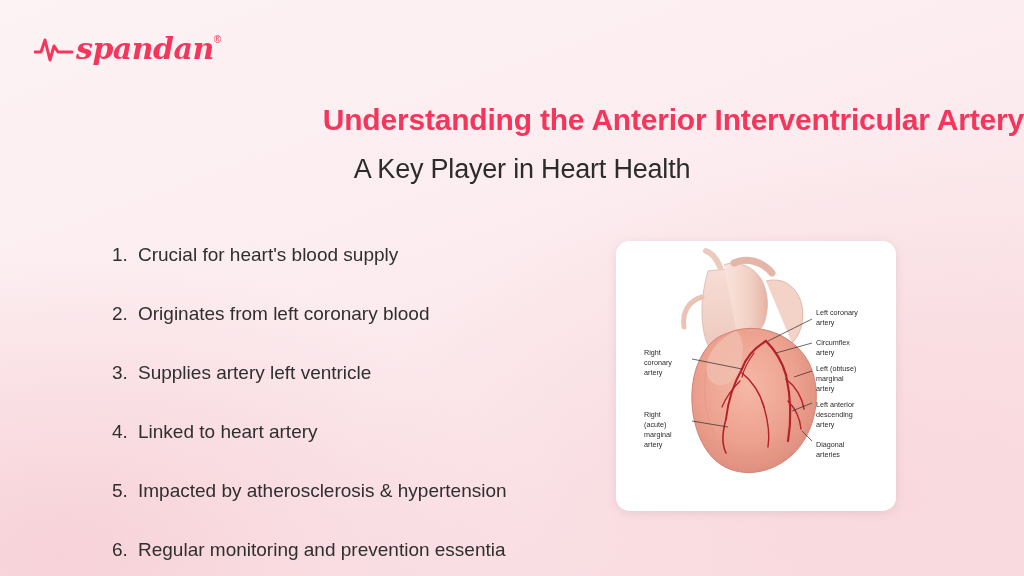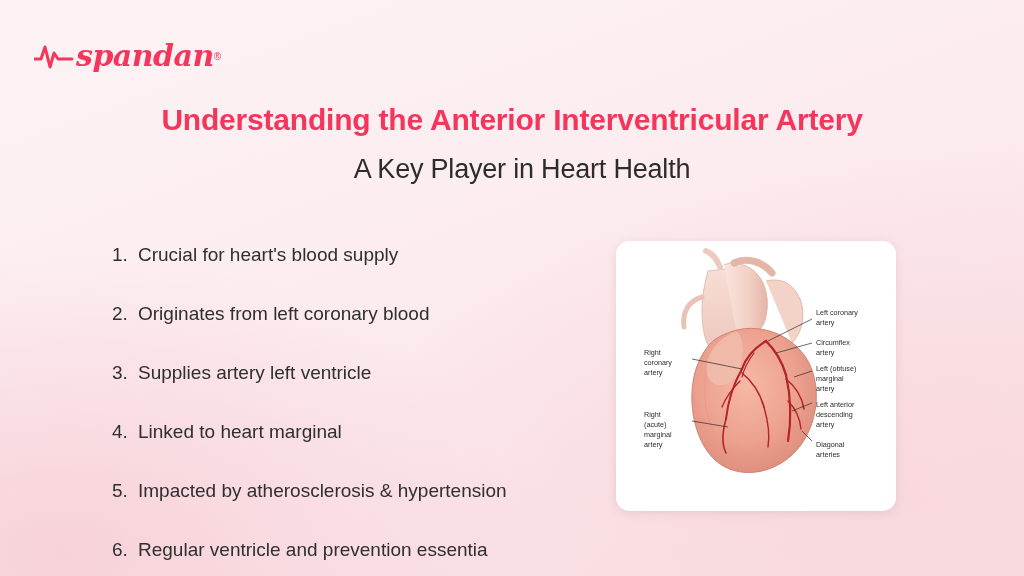--- a/index.html
+++ b/index.html
@@ -23,21 +23,20 @@
       linear-gradient(160deg, #fdf3f4 0%, #fcecef 45%, #f8dde2 100%);
     overflow: hidden;
   }
 
   
   .logo {
     position: absolute;
     left: 34px;
     top: 34px;
     display: flex;
-    align-items: center;
     height: 44px;
   }
   .logo svg { display: block; }
   .logo-mark { margin-right: 2px; }
   .logo-word {
     font-family: "DejaVu Serif", serif;
     font-style: italic;
     font-weight: bold;
     font-size: 30px;
     color: #f4365c;
@@ -51,21 +50,21 @@
     font-style: normal;
     font-weight: normal;
   }
 
   
   .title {
     position: absolute;
     top: 103px;
     left: 0;
     width: 1024px;
-    text-align: center;
+    text-align: right;
     font-size: 30px;
     font-weight: bold;
     color: #f4365c;
     letter-spacing: -0.2px;
   }
   .subtitle {
     position: absolute;
     top: 154px;
     left: 0;
     width: 1024px;
@@ -143,29 +142,29 @@
     <div class="point">
       <span class="point-num">2.</span>
       <span class="point-text">Originates from left coronary blood</span>
     </div>
     <div class="point">
       <span class="point-num">3.</span>
       <span class="point-text">Supplies artery left ventricle</span>
     </div>
     <div class="point">
       <span class="point-num">4.</span>
-      <span class="point-text">Linked to heart marginal</span>
+      <span class="point-text">Linked to heart artery</span>
     </div>
     <div class="point">
       <span class="point-num">5.</span>
       <span class="point-text">Impacted by atherosclerosis &amp; hypertension</span>
     </div>
     <div class="point">
       <span class="point-num">6.</span>
-      <span class="point-text">Regular ventricle and prevention essentia</span>
+      <span class="point-text">Regular monitoring and prevention essentia</span>
     </div>
   </div>
 
   <div class="figure-card">
     <svg width="288" height="270" viewBox="0 0 288 270">
       <defs>
         <radialGradient id="heartGrad" cx="45%" cy="40%" r="70%">
           <stop offset="0%" stop-color="#f6b8a6"></stop>
           <stop offset="55%" stop-color="#eda18f"></stop>
           <stop offset="100%" stop-color="#d98778"></stop>

